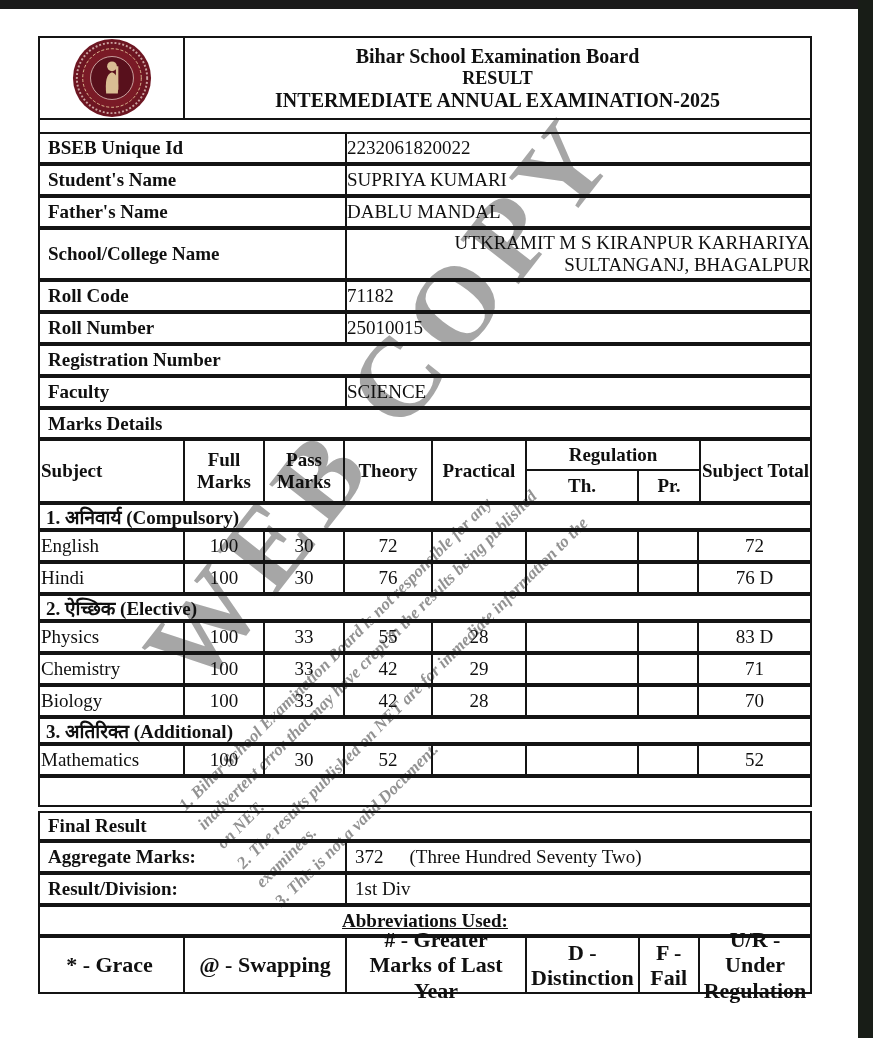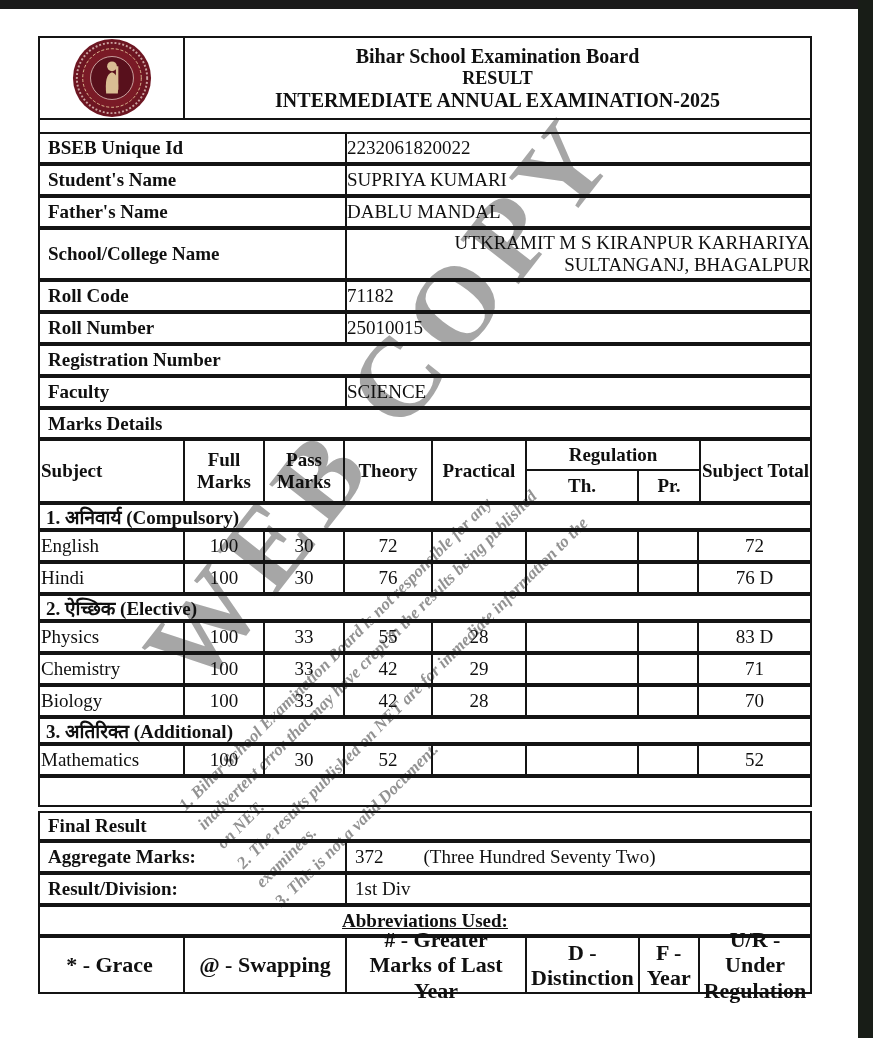--- a/index.html
+++ b/index.html
@@ -60,21 +60,21 @@
 
   .mrow { display:flex; height:32px; font-size:19px; }
   .mrow .mc { font-weight:normal; }
 
   .empty-row { height:31px; }
   .gap4 { height:4px; }
 
   .srow { display:flex; min-height:32px; }
   .srow .lbl { flex:0 0 305px; font-weight:bold; font-size:19px; padding:2px 8px; display:flex; align-items:center; }
   .srow .val { flex:1; border-left:2px solid #141414; font-size:19px; padding:2px 8px; display:flex; align-items:center; }
-  .srow .val .words { margin-left:40px; }
+  .srow .val .words { margin-left:26px; }
   .final-row { min-height:30px; font-weight:bold; font-size:19px; padding:2px 8px; display:flex; align-items:center; }
 
   .abbr-title { height:31px; display:flex; align-items:center; justify-content:center; font-weight:bold; font-size:19px; }
   .abbr-title span { text-decoration:underline; }
   .abbr { display:flex; height:58px; font-weight:bold; font-size:22px; text-align:center; }
   .abbr .mc { padding:2px 4px; }
 </style>
 </head>
 <body>
 
@@ -249,18 +249,18 @@
     </div>
 
     <div class="box abbr-title">
       <span>Abbreviations Used:</span>
     </div>
     <div class="box abbr">
       <div class="mc first w1" style="justify-content:center; padding-left:0;">* - Grace</div>
       <div class="mc" style="flex:0 0 162px;">@ - Swapping</div>
       <div class="mc" style="flex:0 0 180px;"># - Greater Marks of Last Year</div>
       <div class="mc w6">D - Distinction</div>
-      <div class="mc w7">F - Year</div>
+      <div class="mc w7">F - Fail</div>
       <div class="mc w8">U/R - Under Regulation</div>
     </div>
 
   </div>
 </div>
 
 </body></html>

